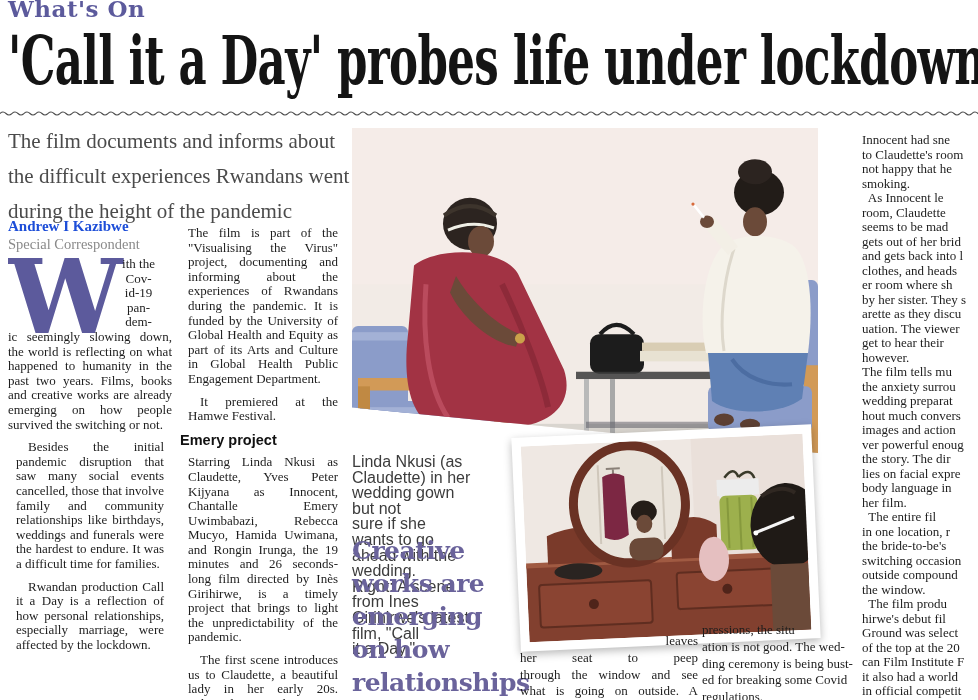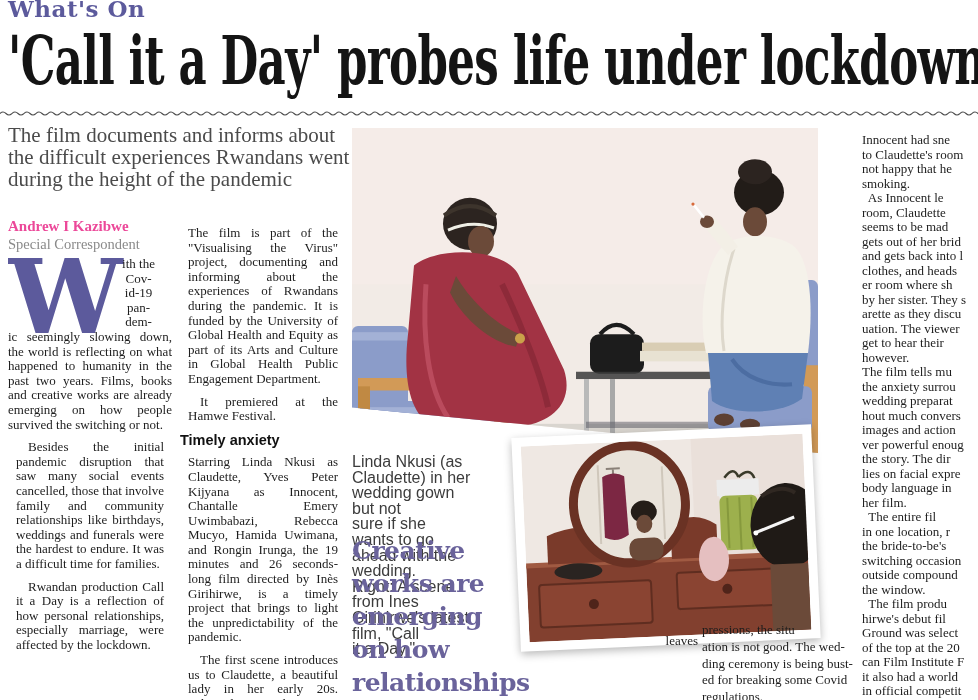--- a/index.html
+++ b/index.html
@@ -14,26 +14,26 @@
     font-size:23px;color:var(--accent);letter-spacing:.5px;
   }
   .headline{
     left:8px;top:20px;margin:0;font-family:"DejaVu Serif",serif;font-weight:bold;
     font-size:68px;color:var(--headline);white-space:nowrap;letter-spacing:-1px;
     transform:scaleX(.64);transform-origin:left top;
   }
   .wavy{left:0;top:110px;}
   
   .standfirst{
-    left:8px;top:124px;width:345px;font-size:21px;line-height:22px;
+    left:8px;top:124px;width:345px;font-size:21px;line-height:35px;
     color:var(--standfirst);white-space:pre-line;
   }
   
   .byline{left:8px;top:217px;line-height:18px;}
-  .byline .author{font-weight:bold;font-size:15px;color:#ec4899;}
+  .byline .author{font-weight:bold;font-size:15px;color:#1d4ed8;}
   .byline .role{font-size:14.5px;color:var(--muted);}
   
   .col{font-size:13px;line-height:14.6px;text-align:justify;overflow:hidden;}
   .col p{margin:8px;}
   .col1{left:8px;top:257px;width:164px;height:443px;}
   .col2{left:180px;top:218px;width:166px;height:482px;}
   .dropcap-row{display:flex;height:73px;overflow:visible;}
   .dropcap{
     width:97px;font-family:"DejaVu Serif",serif;font-weight:bold;font-size:102px;
     line-height:80px;color:var(--accent);letter-spacing:-4px;
@@ -119,21 +119,21 @@
         <p>Besides the initial pandemic disruption that saw many social events cancelled, those that involve family and community relationships like birthdays, weddings and funerals were the hardest to endure. It was a difficult time for families.</p>
         <p>Rwandan production Call it a Day is a reflection of how personal relationships, especially marriage, were affected by the lockdown.</p>
       </div>
   </div>
 
   <div class="abs col col2">
     <div id="col2-before">
         <p>The film is part of the "Visualising the Virus" project, documenting and informing about the experiences of Rwandans during the pandemic. It is funded by the University of Global Health and Equity as part of its Arts and Culture in Global Health Public Engagement Department.</p>
         <p>It premiered at the Hamwe Festival.</p>
       </div>
-    <h4 class="subhead">Timely anxiety</h4>
+    <h4 class="subhead">Emery project</h4>
     <div id="col2-after">
         <p>Starring Linda Nkusi as Claudette, Yves Peter Kijyana as Innocent, Chantalle Emery Uwimbabazi, Rebecca Mucyo, Hamida Uwimana, and Rongin Irunga, the 19 minutes and 26 seconds-long film directed by Inès Girihirwe, is a timely project that brings to light the unpredictability of the pandemic.</p>
         <p>The first scene introduces us to Claudette, a beautiful lady in her early 20s. Adorned in umushanana — the silky Rwandan traditional wear -- she is in her bedroom, doing her makeup in front of the</p>
       </div>
   </div>
 
   <div class="abs photo-main">
     <svg width="466" height="325" viewBox="0 0 466 312" preserveAspectRatio="none">
       <rect width="466" height="312" fill="#f2ebe6"></rect>
       <rect y="0" width="466" height="150" fill="#f5ece8"></rect>
@@ -261,20 +261,23 @@
         <path d="M238,60 q20,-12 34,-2" fill="none" stroke="#302822" stroke-width="4"></path>
         <rect x="244" y="128" width="38" height="66" fill="#6b4a39"></rect>
         <line x1="230" y1="96" x2="270" y2="82" stroke="#f5f5f5" stroke-width="3"></line>
         <circle cx="231" cy="96" r="2.5" fill="#fff"></circle>
       </g>
     </svg>
   </div>
 
   <div class="abs frag frag4">
     <div class="l1">leaves</div>
+    <div class="rest">her seat to peep
+through the window and see
+what is going on outside. A</div>
   </div>
   <div class="abs frag frag5">pressions, the situ
 ation is not good. The wed-
 ding ceremony is being bust-
 ed for breaking some Covid
 regulations.</div>
 
   <div class="abs rightcol">Innocent had sne
 to Claudette's room
 not happy that he

